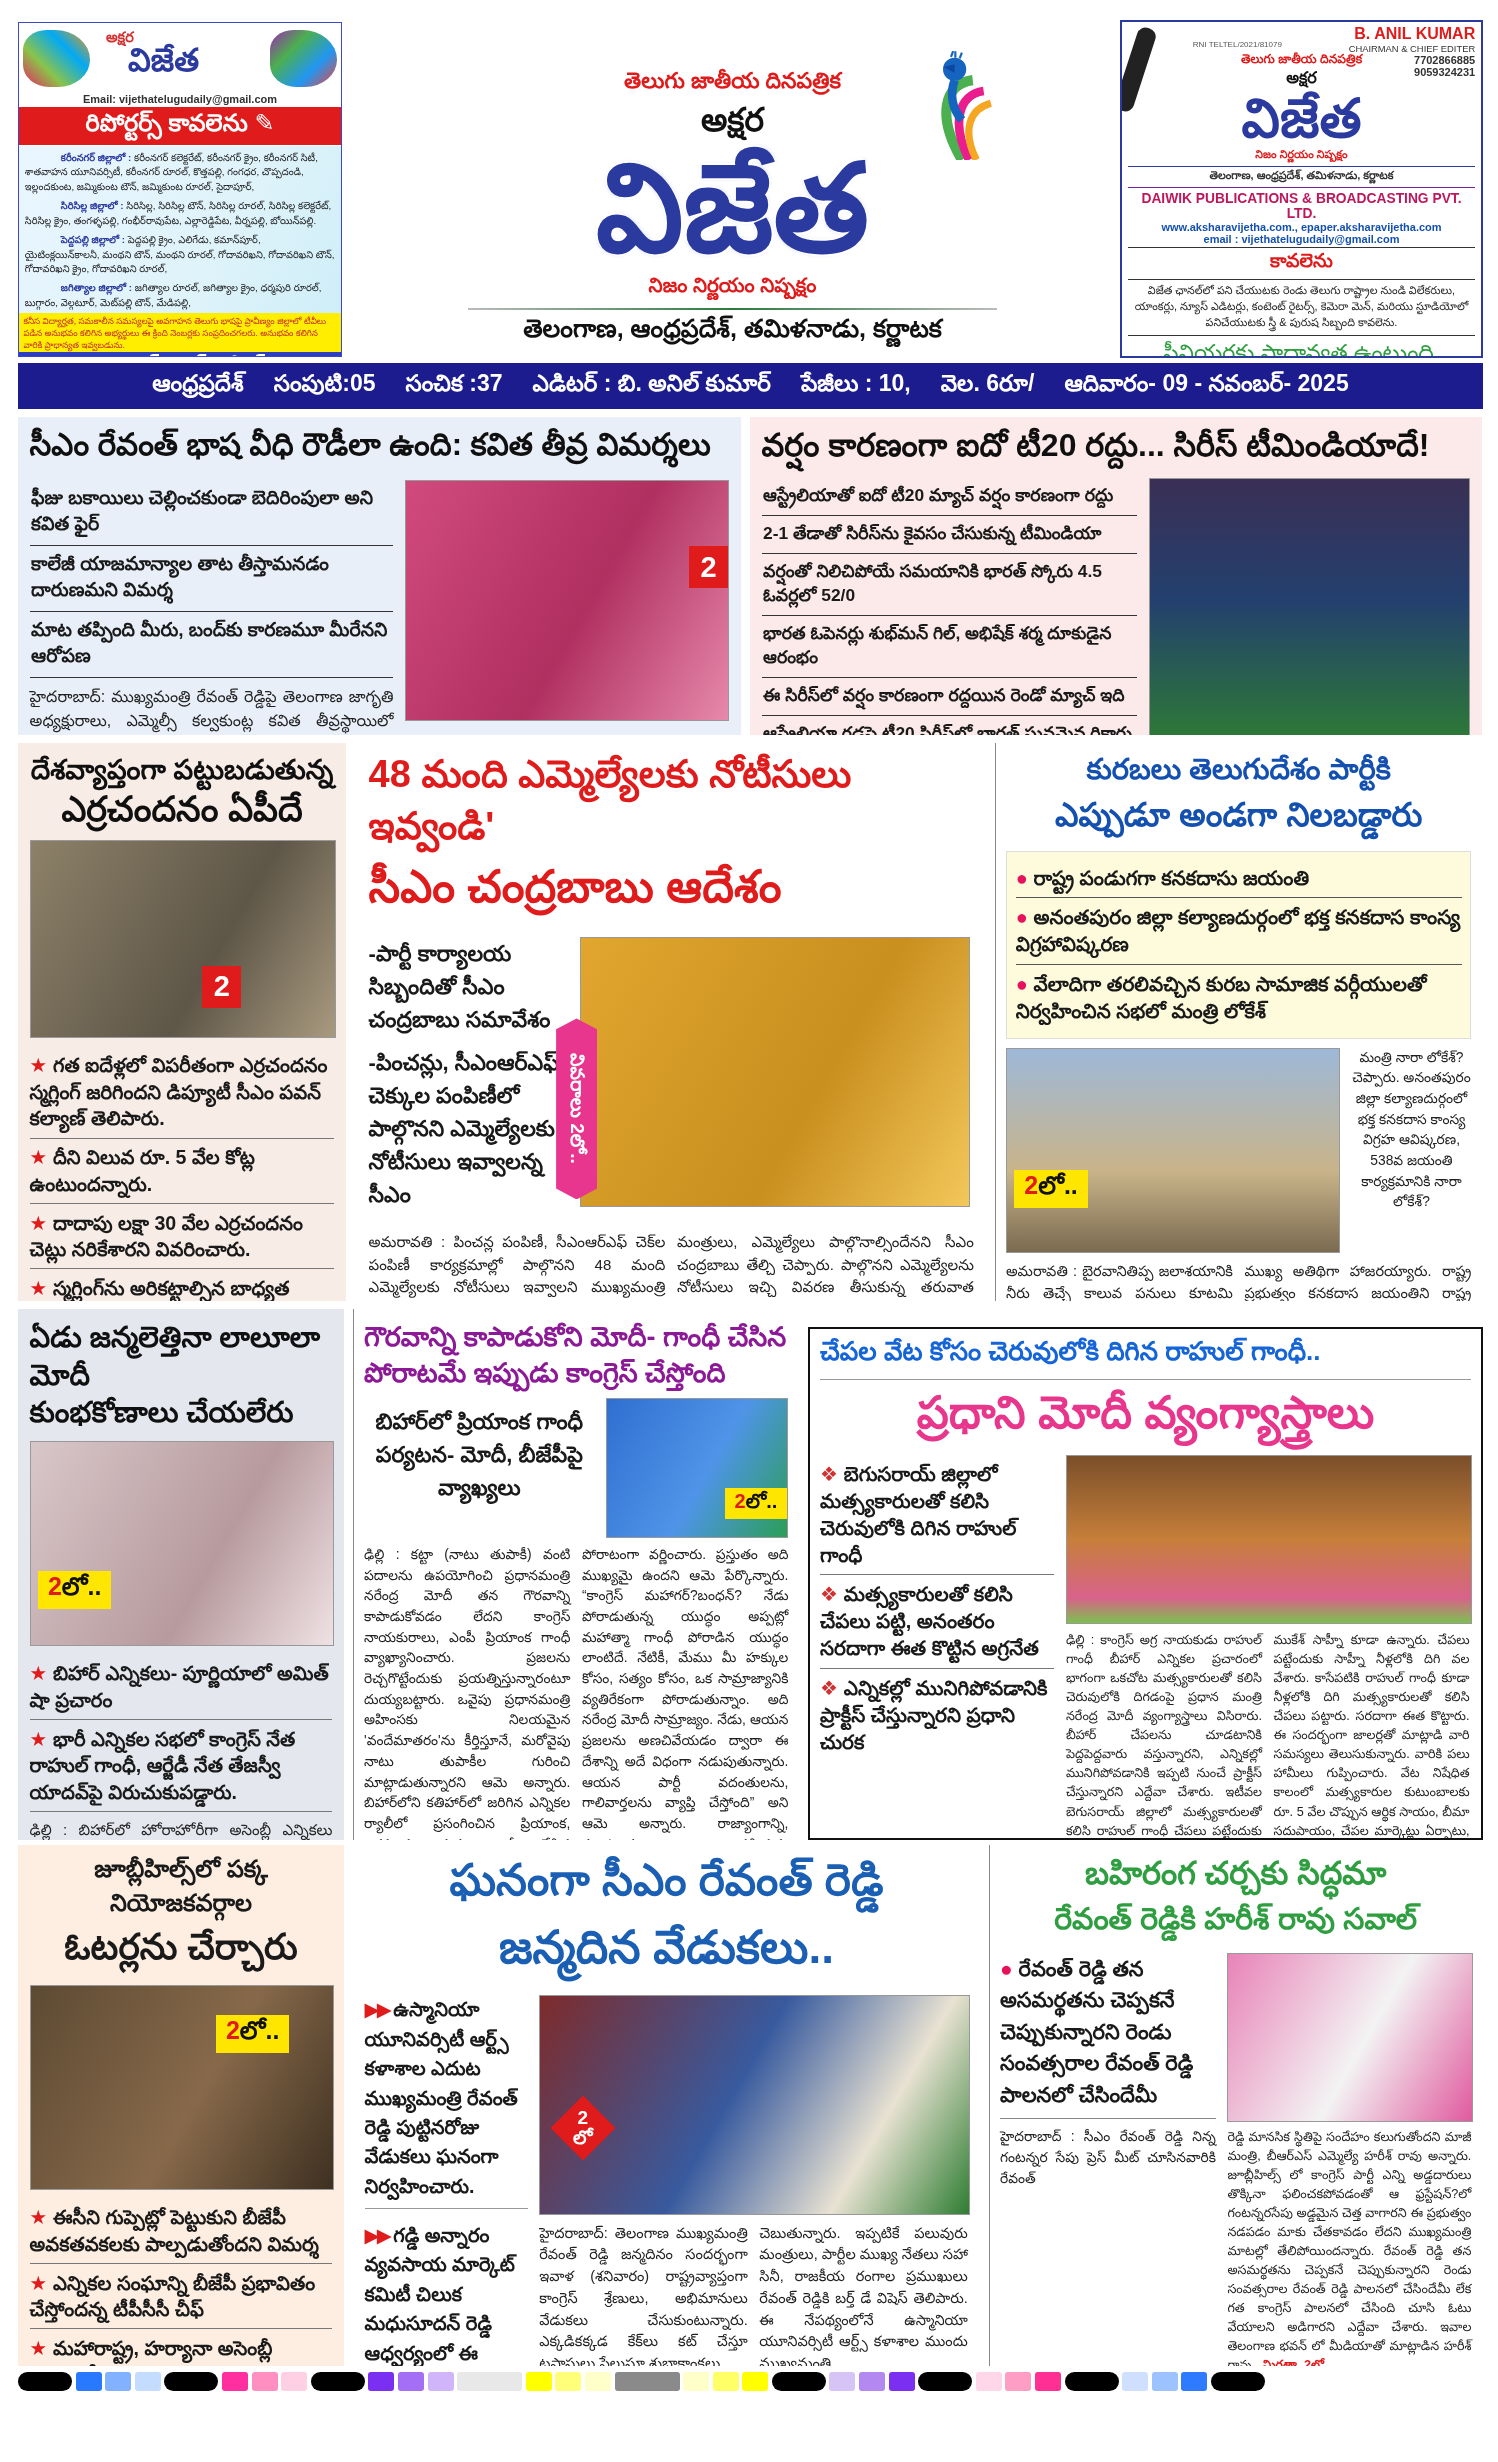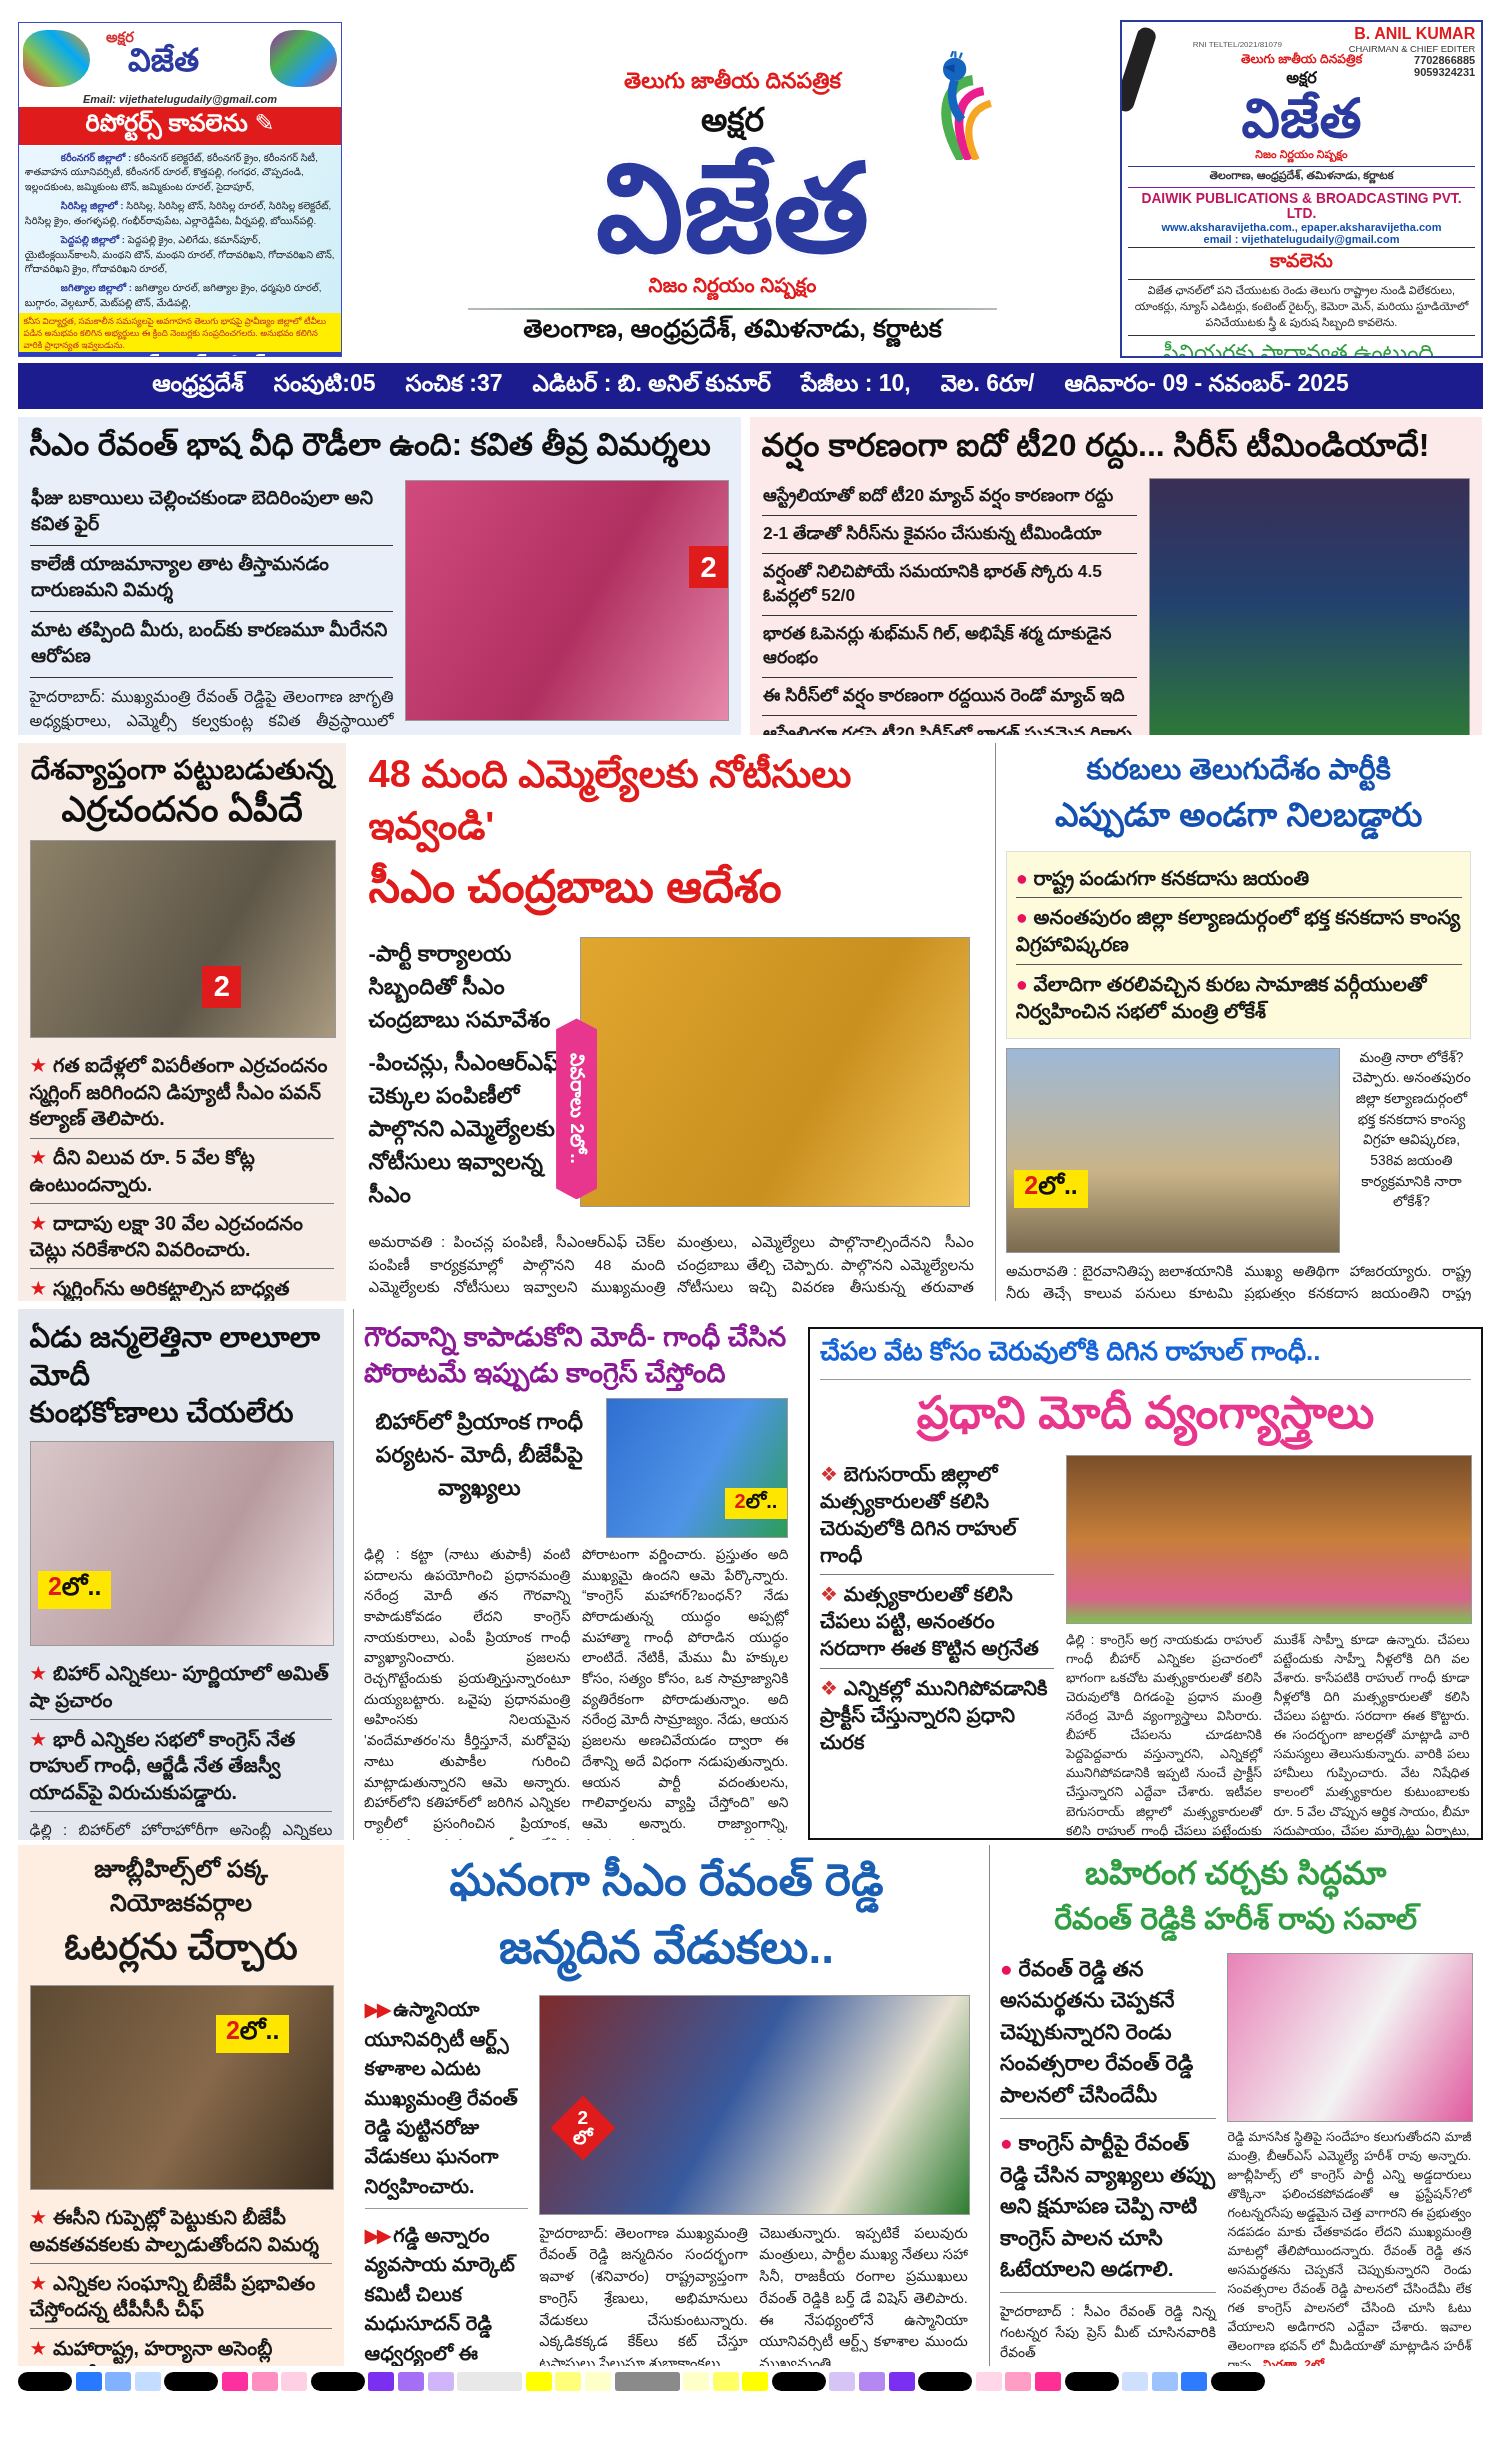--- a/index.html
+++ b/index.html
@@ -8,21 +8,21 @@
   .abs{position:absolute;box-sizing:border-box;}
   .box{box-sizing:border-box;overflow:hidden;}
   
   .left-ad{left:18px;top:22px;width:324px;height:335px;border:1.5px solid #3a49c9;background:#fff;}
   .left-ad .logo-row{position:relative;height:70px;background:#fff;}
   .map-shape{position:absolute;width:67px;height:57px;border-radius:40% 60% 55% 45%;}
   .map-tg{left:4.4px;top:7.3px;background:linear-gradient(45deg,#e91e63,#8bc34a,#03a9f4,#ff9800);}
   .map-ap{right:4.4px;top:7.3px;background:linear-gradient(135deg,#9c27b0,#4caf50,#2196f3,#f44336);}
   .mini-akshara{position:absolute;left:87px;top:5.8px;font-size:14.5px;color:#d32f2f;font-weight:bold;}
   .mini-vijetha{position:absolute;left:109px;top:19px;font-size:32px;font-weight:bold;color:#2b3a9e;text-shadow:0 0 1.5px #fff;}
-  .ad-email{text-align:center;font-size:11px;font-weight:bold;color:#333;font-style:italic;}
+  .ad-email{text-align:center;font-size:11px;font-weight:bold;color:#333;}
   .ad-banner{margin:1.5px 0;background:#e01b1b;color:#fff;font-weight:bold;font-size:24px;text-align:center;padding:2.2px 0;}
   .ad-list{background:linear-gradient(120deg,#eaf6ff,#dff3fa 60%,#cfeef8);padding:4.4px 5.8px;font-size:9.8px;line-height:1.5;height:158px;overflow:hidden;}
   .ad-entry{margin-bottom:4.4px;}
   .ad-entry b{color:#2b3a9e;padding-left:36px;}
   .ad-note{background:#ffee00;color:#c62828;font-size:8.7px;line-height:1.35;padding:2.9px 4.4px;height:33px;overflow:hidden;}
   .ad-footer{background:linear-gradient(#2e3fc4,#1b2a9e);color:#fff;text-align:center;padding:1.5px 0 2.9px;}
   .ad-footer .nm{font-size:17.4px;font-weight:bold;}
   
   .masthead{left:354px;top:22px;width:757px;height:335px;text-align:center;}
   .mh-tag{color:#e01b1b;font-weight:bold;font-size:22px;margin-top:46px;}
@@ -365,21 +365,20 @@
       </div>
     </div>
   </div>
 
   <div class="abs box story st-har">
     <div class="hl1">బహిరంగ చర్చకు సిద్ధమా</div>
     <div class="hl2">రేవంత్ రెడ్డికి హరీశ్ రావు సవాల్</div>
     <div class="cols" style="margin-top:10px;">
       <div style="width:46%;">
         <div class="har-blt"><span class="dot">●</span><span>రేవంత్ రెడ్డి తన అసమర్థతను చెప్పకనే చెప్పుకున్నారని రెండు సంవత్సరాల రేవంత్ రెడ్డి పాలనలో చేసిందేమీ</span></div>
-        <div class="har-blt"><span class="dot">●</span><span>కాంగ్రెస్ పార్టీపై రేవంత్ రెడ్డి చేసిన వ్యాఖ్యలు తప్పు అని క్షమాపణ చెప్పి నాటి కాంగ్రెస్ పాలన చూసి ఓటేయాలని అడగాలి.</span></div>
         <div class="body-txt" style="font-size:13.8px;">హైదరాబాద్ : సీఎం రేవంత్ రెడ్డి నిన్న గంటన్నర సేపు ప్రెస్ మీట్ చూసినవారికి రేవంత్</div>
       </div>
       <div style="width:52%;">
         <div class="photo ph-har" style="width:100%;height:167px;"></div>
         <div class="body-txt" style="font-size:12.7px;margin-top:5.8px;">
           <span>రెడ్డి మానసిక స్థితిపై సందేహం కలుగుతోందని మాజీ మంత్రి, బీఆర్ఎస్ ఎమ్మెల్యే హరీశ్ రావు అన్నారు. జూబ్లీహిల్స్ లో కాంగ్రెస్ పార్టీ ఎన్ని అడ్డదారులు తొక్కినా ఫలించకపోవడంతో ఆ ఫ్రస్టేషన్?లో గంటన్నరసేపు అడ్డమైన చెత్త వాగారని ఈ ప్రభుత్వం నడపడం మాకు చేతకావడం లేదని ముఖ్యమంత్రి మాటల్లో తేలిపోయిందన్నారు. రేవంత్ రెడ్డి తన అసమర్థతను చెప్పకనే చెప్పుకున్నారని రెండు సంవత్సరాల రేవంత్ రెడ్డి పాలనలో చేసిందేమీ లేక గత కాంగ్రెస్ పాలనలో చేసింది చూసి ఓటు వేయాలని అడిగారని ఎద్దేవా చేశారు. ఇవాల తెలంగాణ భవన్ లో మీడియాతో మాట్లాడిన హరీశ్ రావు..</span>
           <span class="more-red">మిగతా..2లో</span>
         </div>
       </div>
     </div>

